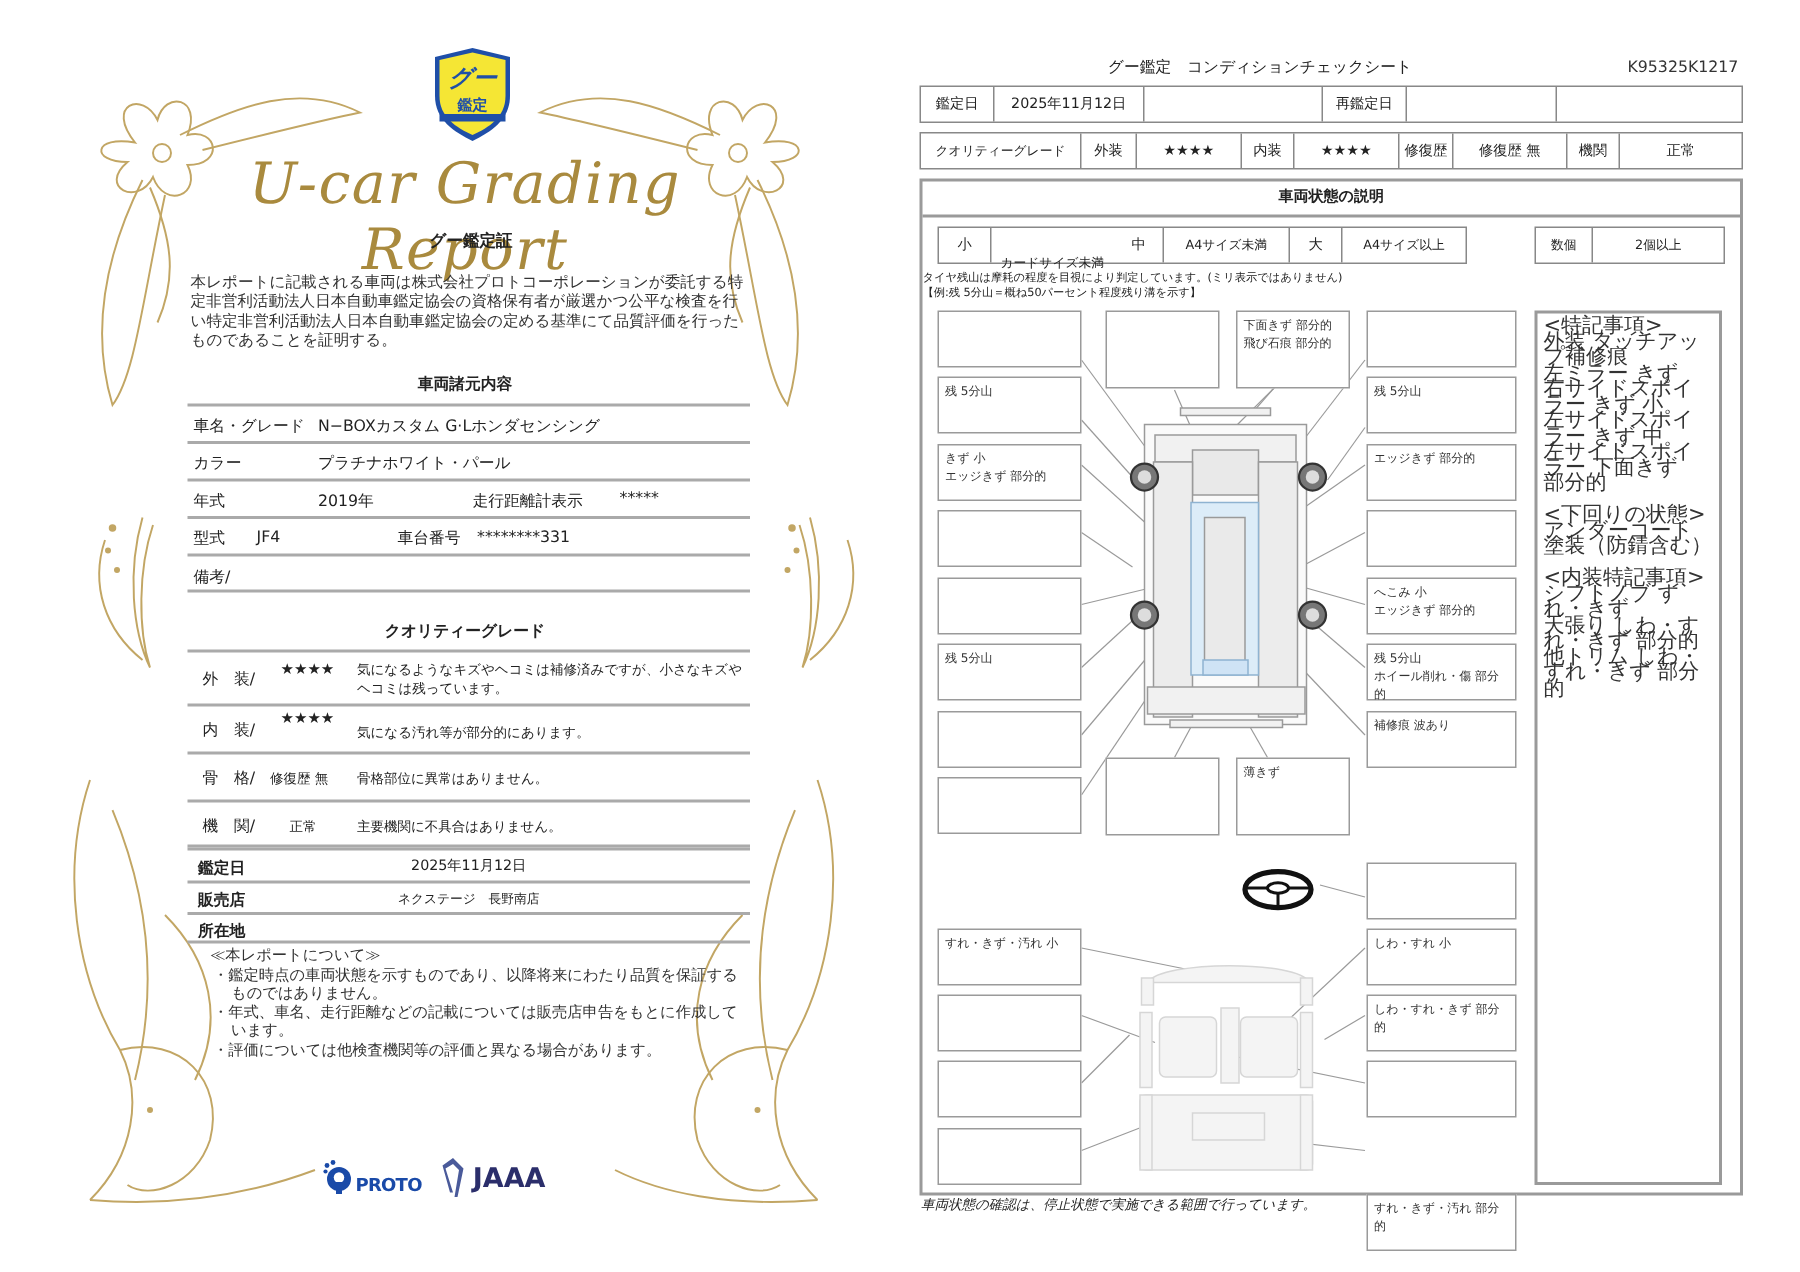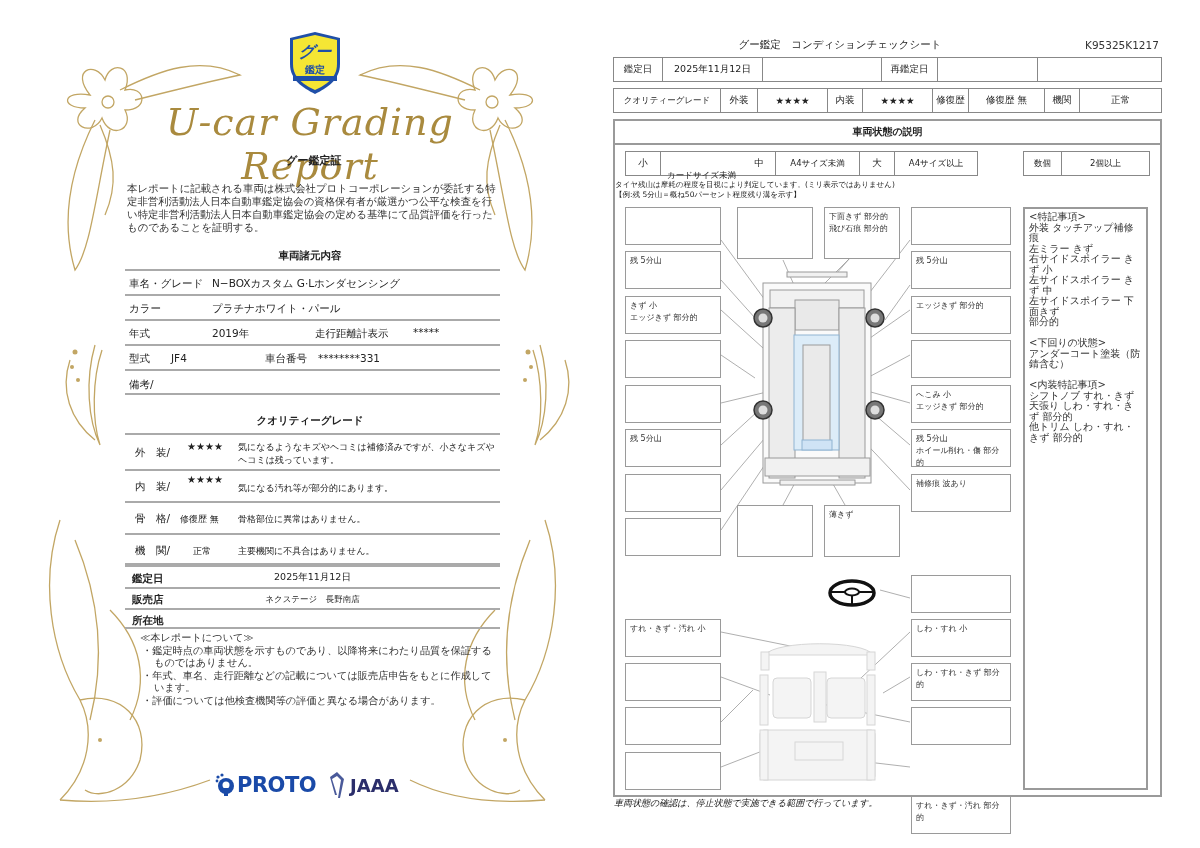--- a/index.html
+++ b/index.html
@@ -20,35 +20,35 @@
   .spec-table { position: absolute; left: 125px; width: 375px; }
   .spec-row { position: relative; border-top: 2px solid #aaa; font-size: 10.5px; color: #222; }
   .spec-row:last-child { border-bottom: 2px solid #aaa; }
   .spec-row span { position: absolute; white-space: nowrap; }
   .grade-row { position: relative; border-top: 2px solid #aaa; font-size: 10px; }
   .grade-row span { position: absolute; white-space: nowrap; }
   .notes { position: absolute; left: 140px; top: 632px; width: 360px; font-family: "DejaVu Serif","Liberation Serif",serif;
      font-size: 10.2px; line-height: 12.5px; color: #333; }
   .notes li { list-style: none; padding-left: 14px; text-indent: -12px; }
   .logos { position: absolute; left: 215px; top: 768px; height: 34px; display: flex; align-items: center; gap: 12px; }
-  .proto { font-family: "DejaVu Sans","Liberation Sans",sans-serif; font-weight: bold; font-size: 21px; color: #1a4aa8; letter-spacing: -0.5px; display:flex; align-items:flex-start; }
+  .proto { font-family: "DejaVu Sans","Liberation Sans",sans-serif; font-weight: bold; font-size: 12px; color: #1a4aa8; letter-spacing: -0.5px; display:flex; align-items:flex-end; }
   .jaaa { font-family: "DejaVu Sans","Liberation Sans",sans-serif; font-weight: bold; font-size: 18px; color: #2b2e6b; display:flex; align-items:center; gap: 4px; }
 
   
   #right { position: absolute; left: 605px; top: 0; width: 595px; height: 848px; }
   .sheet-title { position: absolute; left: 0; top: 38px; width: 470px; text-align: center; font-size: 10.5px; font-weight: normal; }
   .sheet-id { position: absolute; left: 480px; top: 39px; font-size: 10.5px; color: #333; }
   .tbl { position: absolute; display: flex; border: 1px solid #888; background: #fff; }
   .tbl > div { border-right: 1px solid #888; display: flex; align-items: center; justify-content: center; font-size: 9.5px; white-space: nowrap; }
   .tbl > div:last-child { border-right: none; }
   .panel { position: absolute; left: 8px; top: 119px; width: 549px; height: 678px; border: 2px solid #9a9a9a; }
   .panel-head { height: 24px; border-bottom: 2px solid #9a9a9a; text-align: center; font-size: 10px; font-weight: bold; line-height: 22px; }
   .cbox { position: absolute; border: 1px solid #9a9a9a; background: #fff; font-size: 8px; line-height: 12px; padding: 3px 4px; color: #333; }
   .tire-note { position: absolute; left: 10px; top: 180px; font-size: 7.5px; line-height: 10px; color: #222; }
-  .notes-box { position: absolute; left: 418px; top: 207px; width: 125px; height: 583px; border: 2px solid #9a9a9a; font-size: 10px; line-height: 10.5px; padding: 3px 4px; color: #333; }
+  .notes-box { position: absolute; left: 418px; top: 207px; width: 125px; height: 583px; border: 2px solid #9a9a9a; font-size: 14px; line-height: 10.5px; padding: 3px 4px; color: #333; }
   .footer-note { position: absolute; left: 9px; top: 797px; font-size: 9px; color: #222; font-style: italic; }
   .diagram { position: absolute; }
 </style>
 </head>
 <body>
 
 <div id="left">
 
   <svg class="ornament" width="600" height="848" viewBox="0 0 600 848" style="left:0;top:0;">
     <g fill="none" stroke="#c2a664" stroke-width="1.3">

